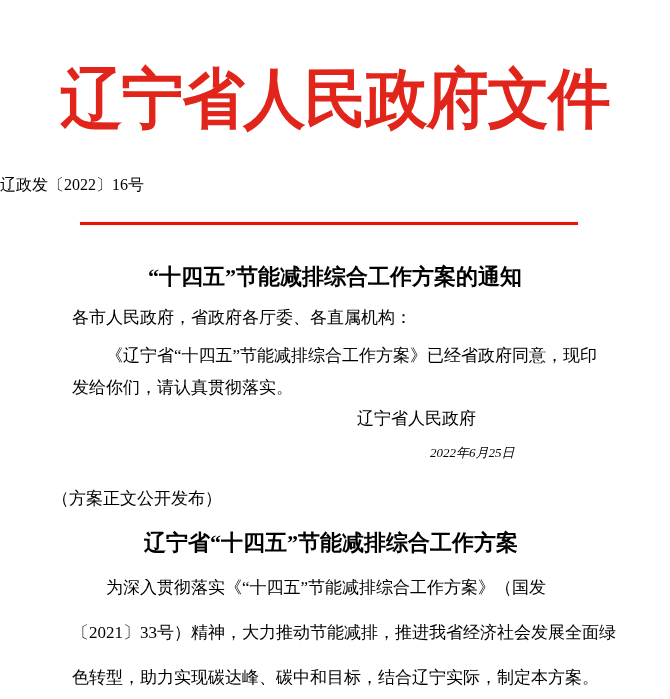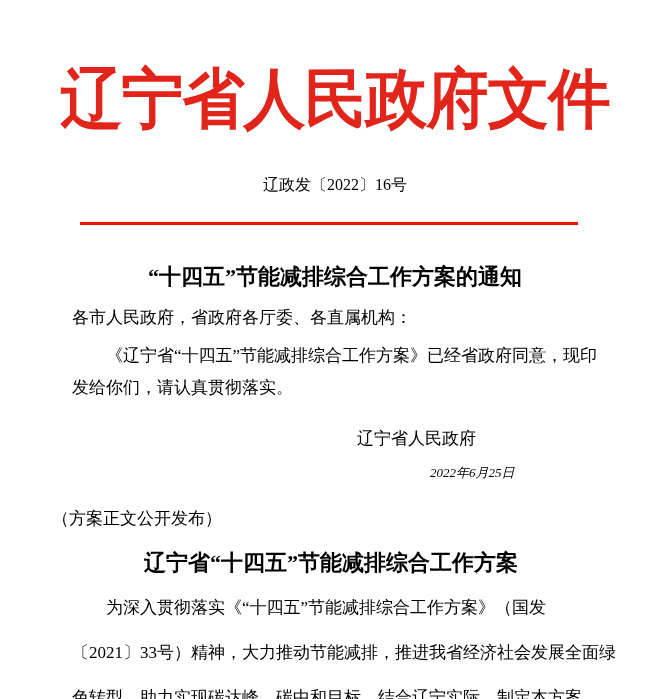--- a/index.html
+++ b/index.html
@@ -28,21 +28,21 @@
     color: #e1251b;
     white-space: nowrap;
     transform: scaleY(1.05);
     transform-origin: center top;
   }
   
   .doc-number {
     margin-top: 42px;
     font-size: 16px;
     line-height: 22px;
-    text-align: center;
+    text-align: left;
     white-space: nowrap;
   }
   
   .red-line {
     margin: 26px 0 0 80px;
     width: 498px;
     height: 3px;
     background: #e8150a;
     box-shadow: 0 0 1px 0 #f4837c;
   }
@@ -58,21 +58,21 @@
   
   .text-line {
     margin: 0 36px 0 72px;
     font-size: 17px;
     line-height: 32px;
     white-space: nowrap;
   }
   .salutation { margin-top: 10px; }
   .indent { text-indent: 34px; margin-top: 6px; }
   .signer {
-    margin: 20px 0 0 357px;
+    margin: 0 0 0 357px;
     font-size: 17px;
     line-height: 30px;
     white-space: nowrap;
   }
   .date {
     margin: 4px 0 0 430px;
     font-size: 13px;
     line-height: 30px;
     white-space: nowrap;
     font-style: italic;

